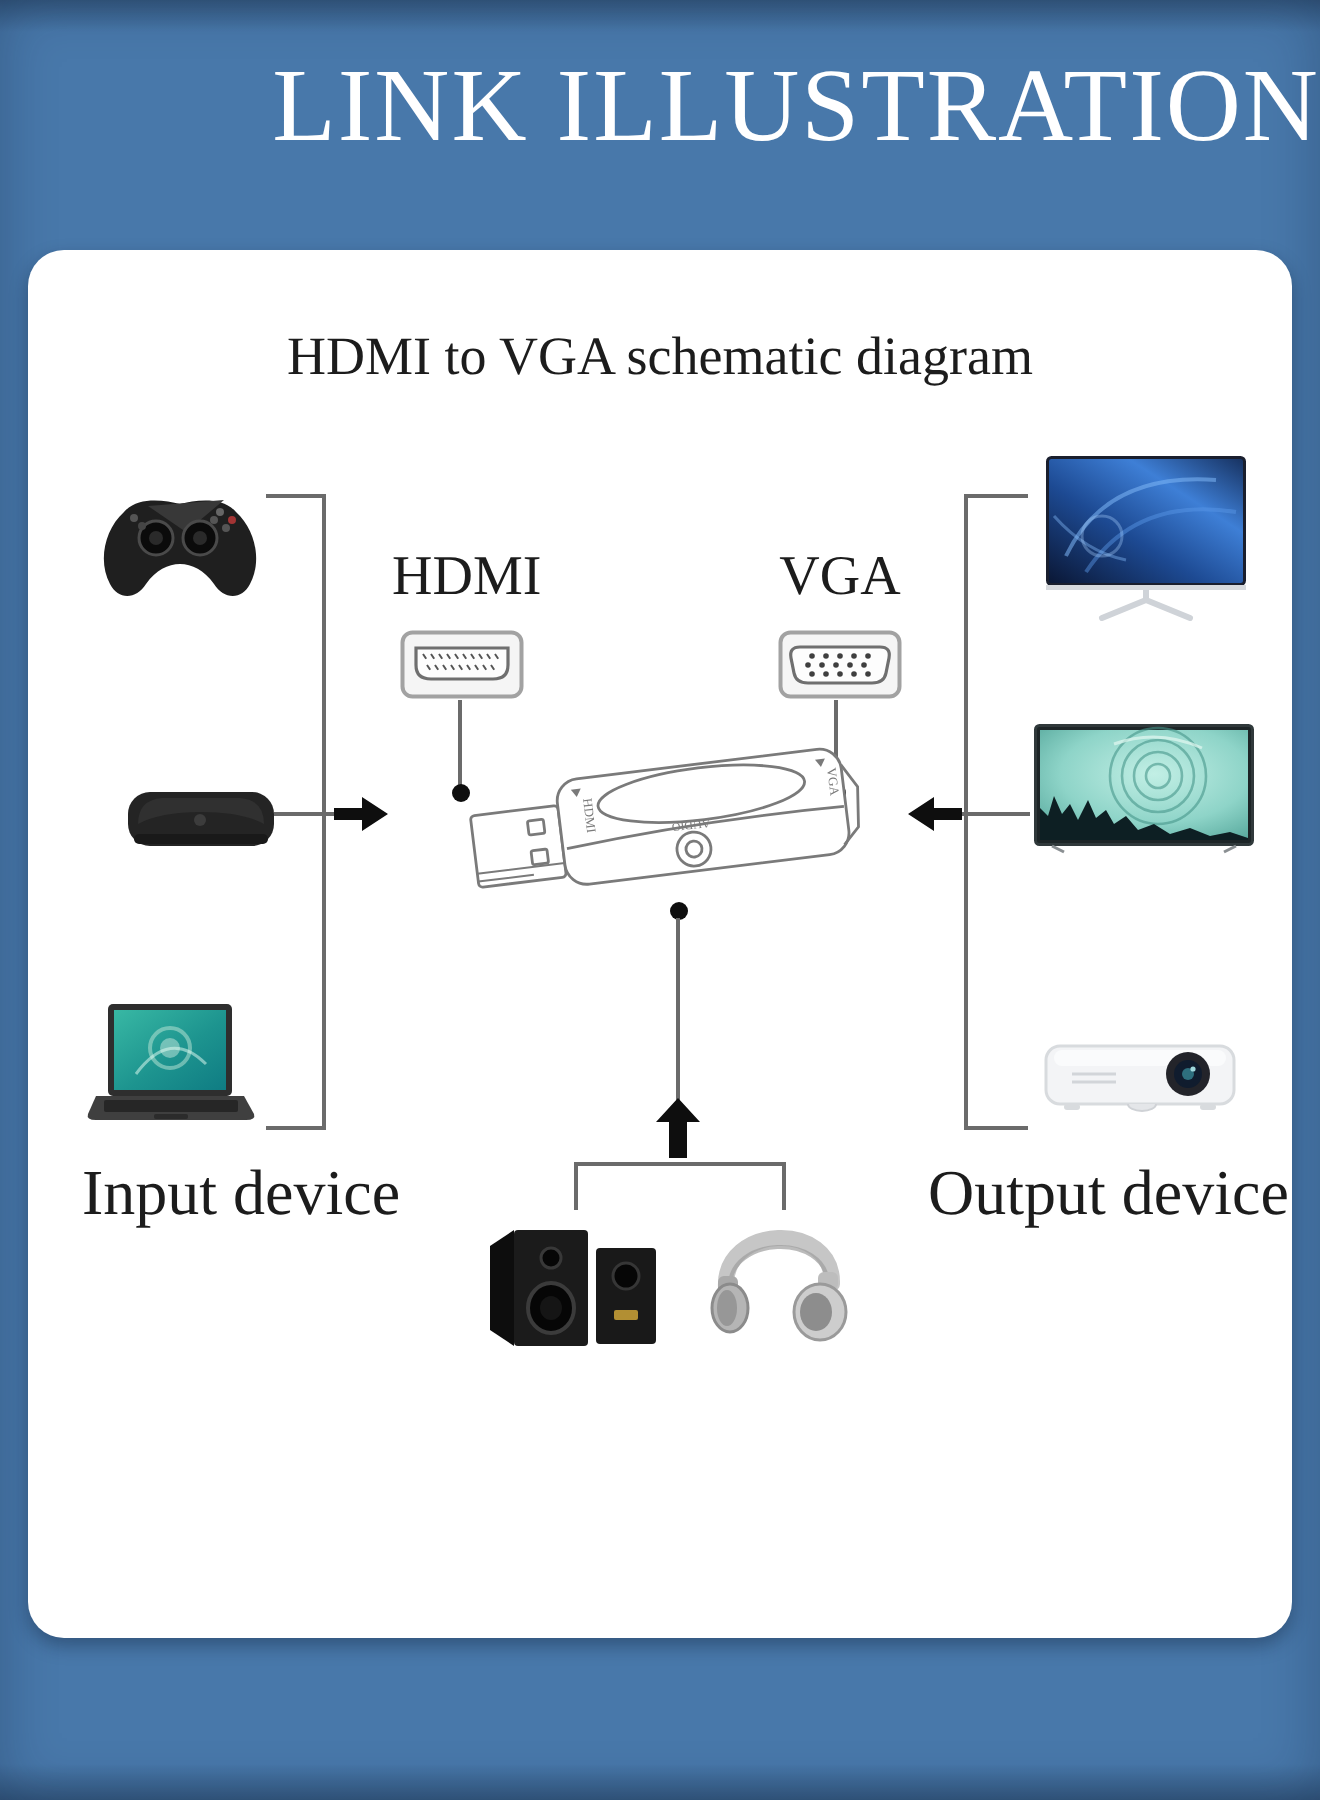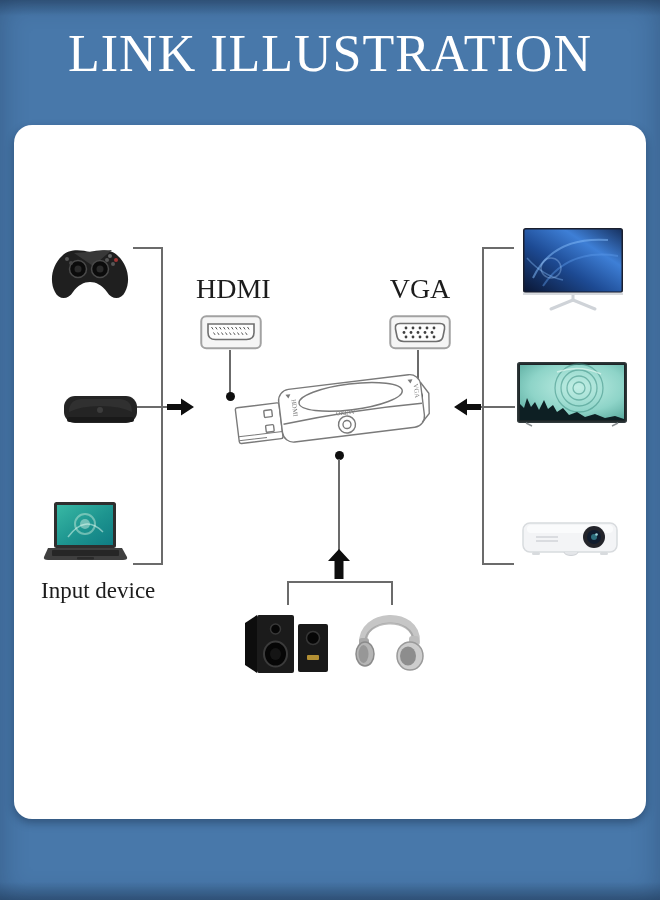--- a/index.html
+++ b/index.html
@@ -3,49 +3,50 @@
 <meta charset="utf-8">
 <style>
   html,body{margin:0;padding:0;}
   .page{
     position:relative;width:660px;height:900px;overflow:hidden;
     background:linear-gradient(var(--bg-dark,#355a82) 0px, var(--bg,#4878aa) 16px, var(--bg,#4878aa) 882px, var(--bg-dark,#355a82) 900px);
     font-family:"Liberation Serif", serif;
     box-shadow:inset 0 0 28px rgba(10,25,50,.28);
   }
   .title{
-    position:absolute;top:24px;left:0;width:100%;text-align:center;
+    position:absolute;top:24px;left:0;width:100%;text-align:right;
     color:#ffffff;font-size:52px;letter-spacing:1px;font-weight:400;white-space:nowrap;
   }
   .card{
     position:absolute;left:14px;top:125px;width:632px;height:694px;
     background:var(--card,#ffffff);border-radius:18px;
     box-shadow:0 4px 9px rgba(10,20,40,.35);
   }
   .heading{
     position:absolute;top:38px;left:0;width:100%;text-align:center;
     font-size:27px;color:var(--text,#1c1c1c);white-space:nowrap;
   }
-  .lbl{position:absolute;font-size:23px;color:var(--text,#1c1c1c);white-space:nowrap;}
+  .lbl{position:absolute;font-size:32px;color:var(--text,#1c1c1c);white-space:nowrap;}
   .conn-lbl{text-align:center;}
   .line{position:absolute;background:var(--line,#6b6b6b);}
   .dot{position:absolute;width:9px;height:9px;border-radius:50%;background:var(--arrow,#0e0e0e);}
   .icon{position:absolute;display:block;}
   .arrow{position:absolute;color:var(--arrow,#0e0e0e);}
   svg{display:block;}
 </style>
 </head>
 <body>
 
 <div class="page">
 
   <div class="title">LINK ILLUSTRATION</div>
 
   <div class="card">
 
+    <div class="heading">HDMI to VGA schematic diagram</div>
 
     <svg class="icon" style="left:33px;top:116px" width="86" height="63" viewBox="0 0 86 63">
       <path d="M15,15 C22,7 35,9 43,11 C51,9 64,7 71,15 C81,24 84,40 78,51 C74,59 65,59 60,51 C55,44 49,41 43,41 C37,41 31,44 26,51 C21,59 12,59 8,51 C2,40 5,24 15,15 Z" fill="#1f1f1f"></path>
       <polygon points="27,12 65,9 46,25" fill="#383838"></polygon>
       <circle cx="31" cy="28" r="8.5" fill="#0b0b0b" stroke="#4a4a4a" stroke-width="1.5"></circle>
       <circle cx="31" cy="28" r="3.5" fill="#2a2a2a"></circle>
       <circle cx="53" cy="28" r="8.5" fill="#0b0b0b" stroke="#4a4a4a" stroke-width="1.5"></circle>
       <circle cx="53" cy="28" r="3.5" fill="#2a2a2a"></circle>
       <circle cx="63" cy="15" r="2" fill="#666666"></circle>
       <circle cx="69" cy="19" r="2" fill="#a23434"></circle>
@@ -233,15 +234,16 @@
       <line x1="14" y1="23" x2="36" y2="23" stroke="#d2d5d9" stroke-width="1.5"></line>
       <circle cx="72" cy="19" r="11" fill="#23242a"></circle>
       <circle cx="72" cy="19" r="7" fill="#101c2e"></circle>
       <circle cx="72" cy="19" r="3" fill="#2e6f7e"></circle>
       <circle cx="74.5" cy="16.5" r="1.3" fill="#9fd8dd"></circle>
       <path d="M42,34 a7,3.5 0 0 0 14,0" fill="#e4e6e9" stroke="#cfd2d6" stroke-width="1"></path>
       <rect x="10" y="34" width="8" height="3" rx="1.5" fill="#d8dbde"></rect>
       <rect x="78" y="34" width="8" height="3" rx="1.5" fill="#d8dbde"></rect>
     </svg>
 
+    <div class="lbl" style="left:450px;top:453px">Output device</div>
 
   </div>
 </div>
 
 </body></html>

